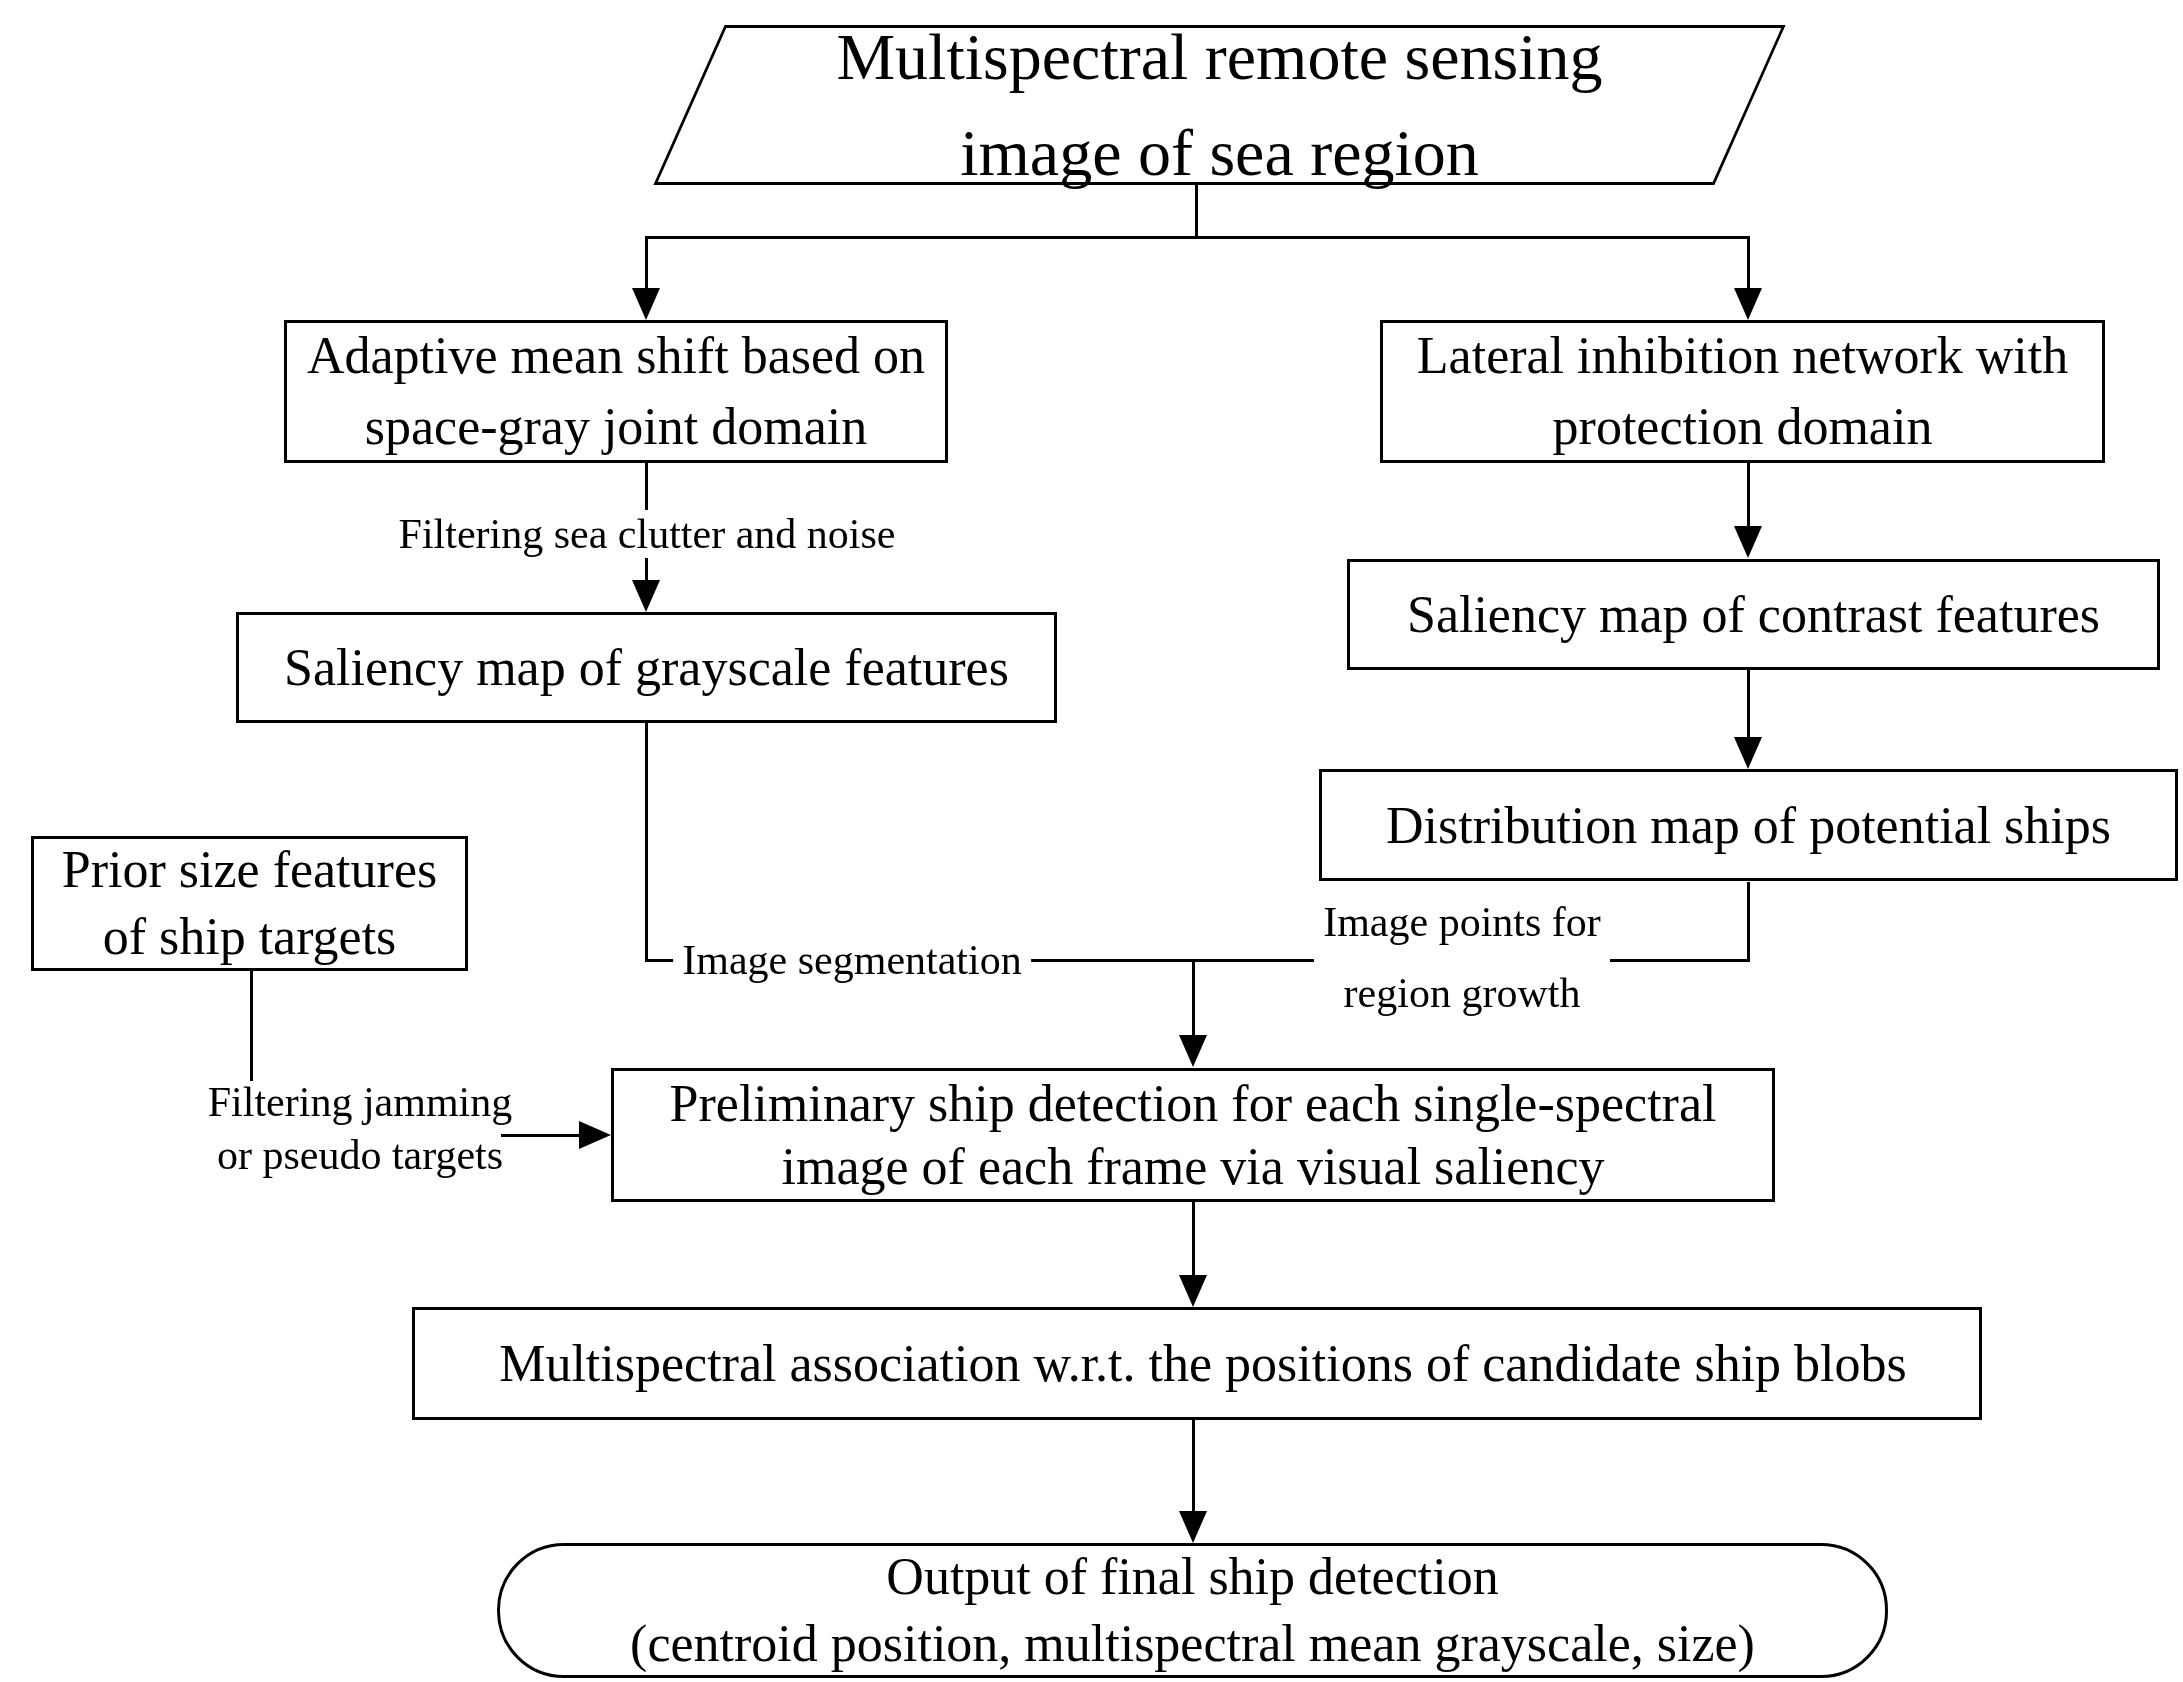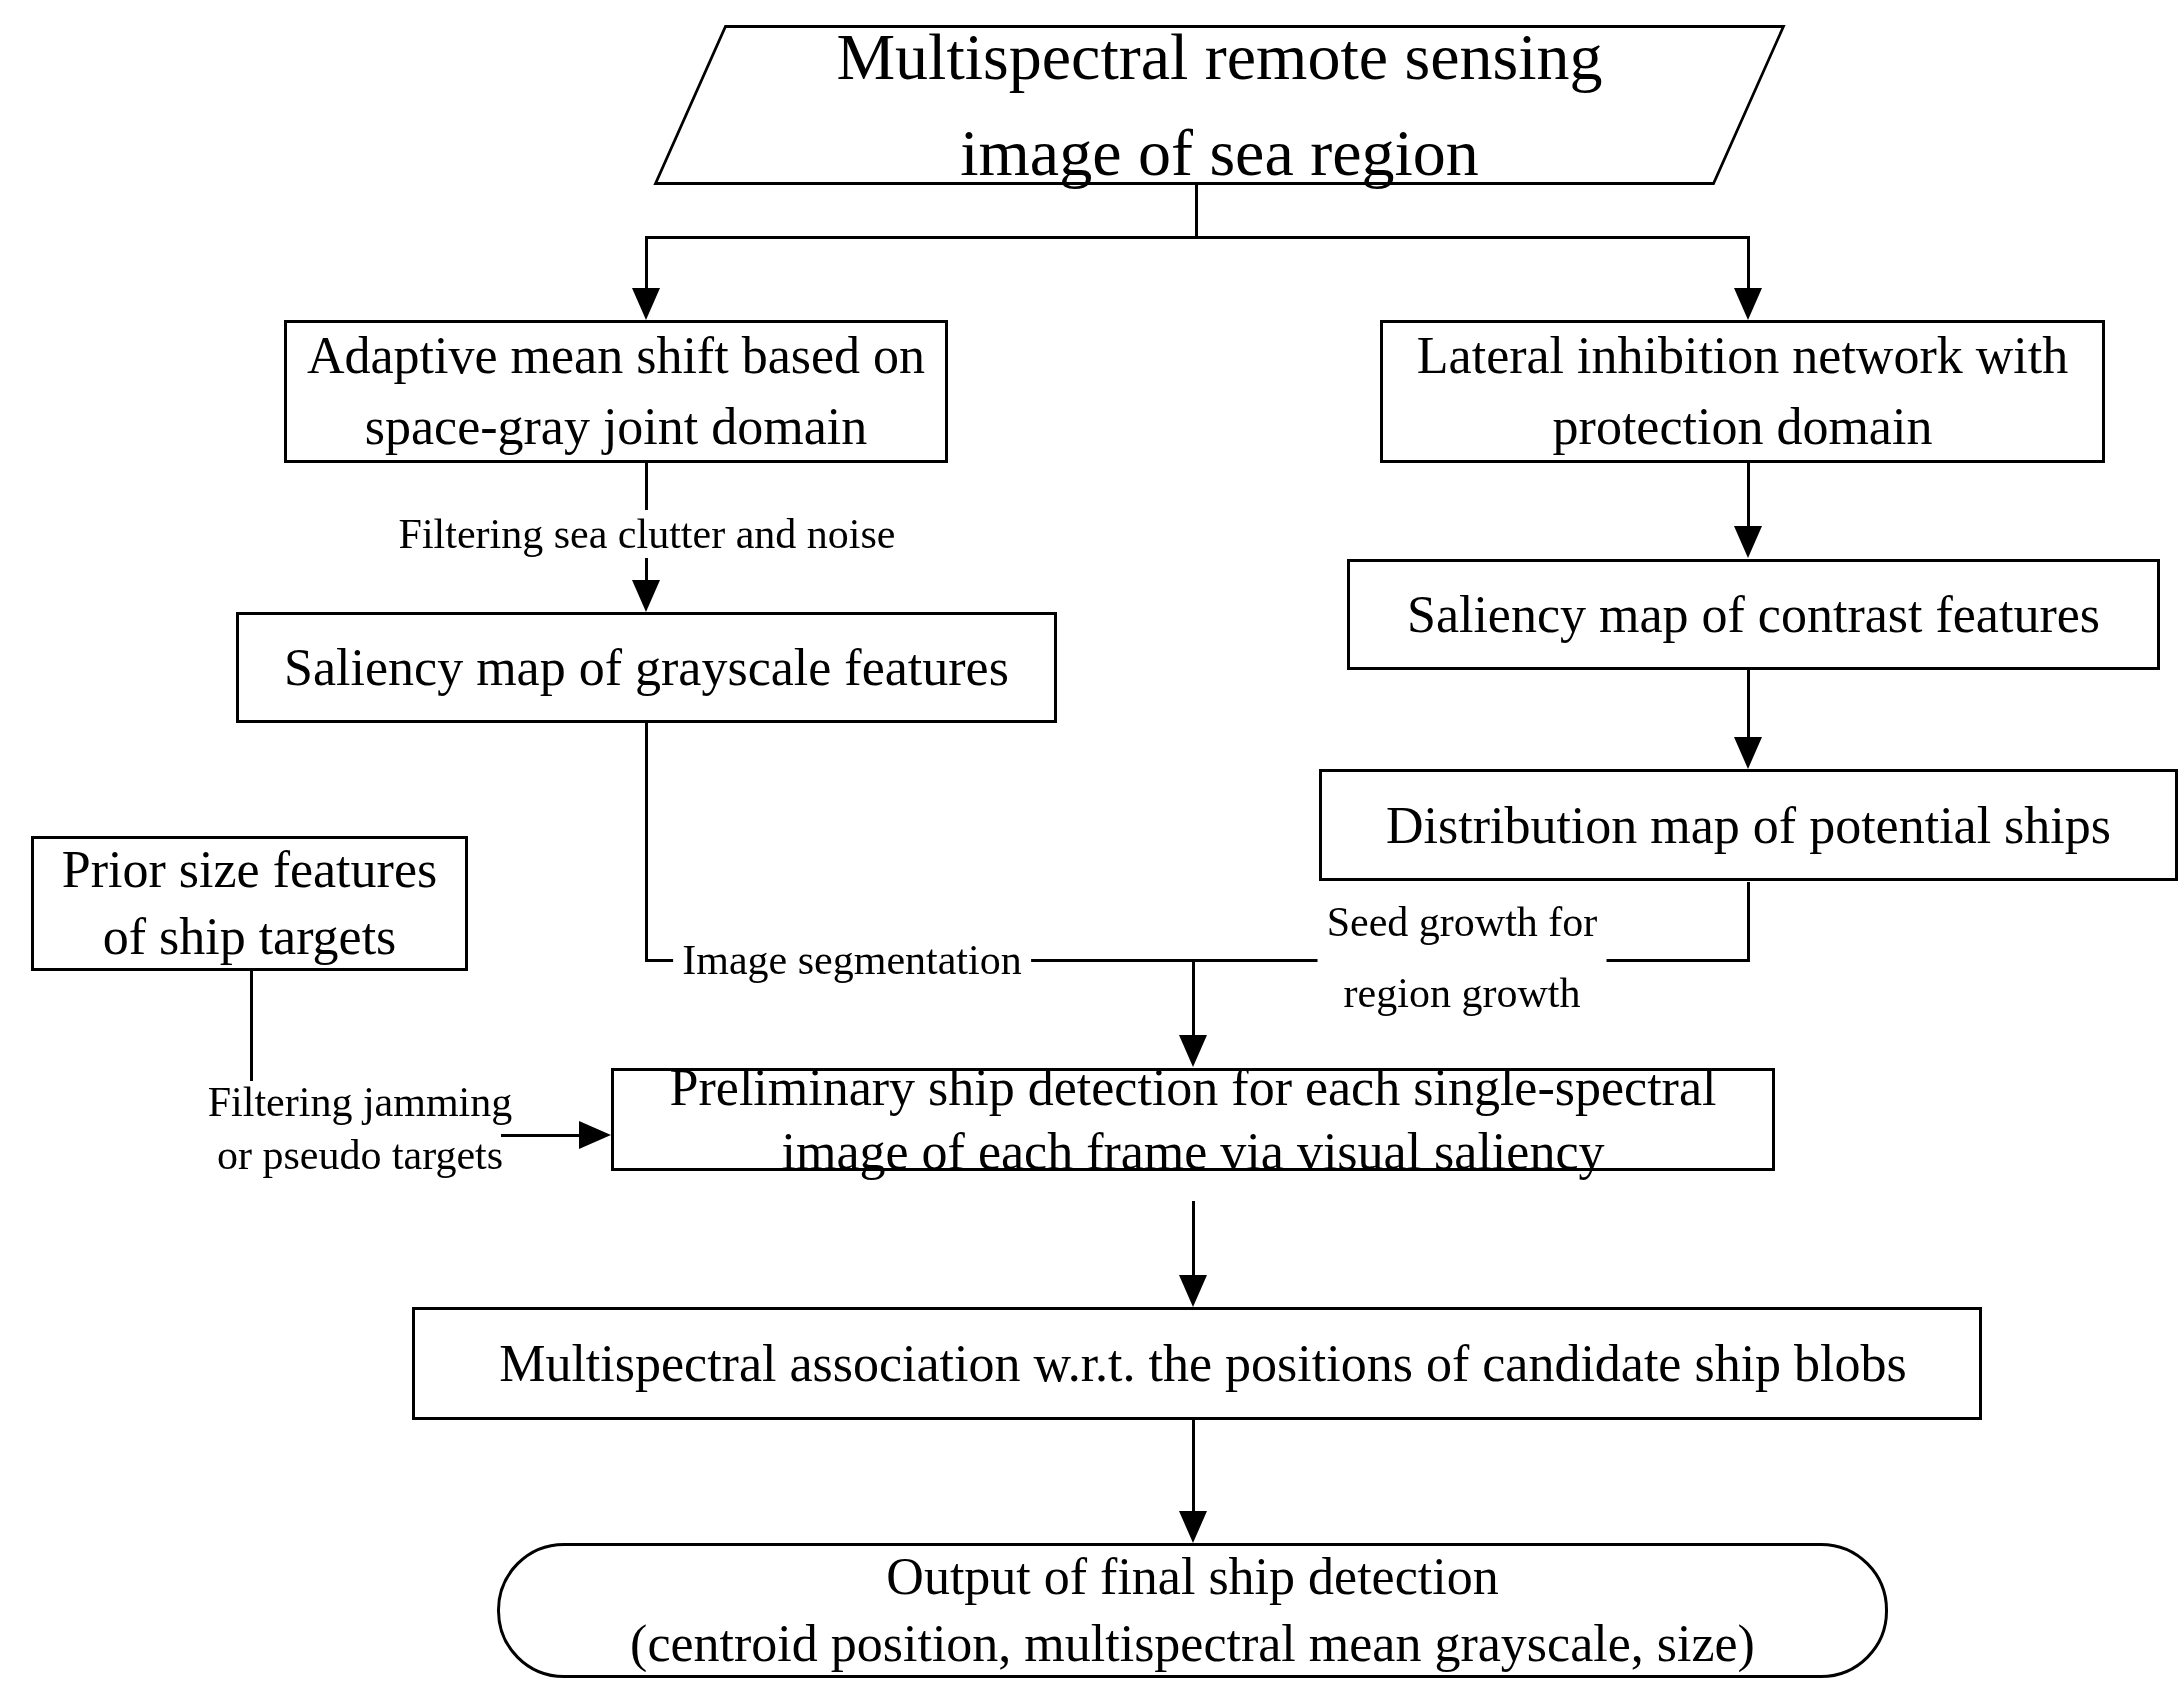--- a/index.html
+++ b/index.html
@@ -110,40 +110,40 @@
 
   <div class="node" style="left:1319px; top:769px; width:859px; height:112px;">
     <div>Distribution map of potential ships</div>
   </div>
 
   <div class="node" style="left:31px; top:836px; width:437px; height:135px; line-height:1.28;">
     <div>Prior size features</div>
     <div>of ship targets</div>
   </div>
 
-  <div class="node" style="left:611px; top:1068px; width:1164px; height:103px; line-height:1.22;">
+  <div class="node" style="left:611px; top:1068px; width:1164px; height:134px; line-height:1.22;">
     <div>Preliminary ship detection for each single-spectral</div>
     <div>image of each frame via visual saliency</div>
   </div>
 
   <div class="node" style="left:412px; top:1307px; width:1570px; height:113px;padding-left:12px;">
     <div>Multispectral association w.r.t. the positions of candidate ship blobs</div>
   </div>
 
   <div class="node stadium" style="left:497px; top:1543px; width:1391px; height:135px; line-height:1.28;">
     <div>Output of final ship detection</div>
     <div>(centroid position, multispectral mean grayscale, size)</div>
   </div>
 
   <div class="edge-label" style="left:647px; top:534px;">Filtering sea clutter and noise</div>
 
   <div class="edge-label" style="left:852px; top:960px;">Image segmentation</div>
 
   <div class="edge-label" style="left:1462px; top:958px; line-height:1.7;">
-    <div>Seed growth for</div>
+    <div>Image points for</div>
     <div>region growth</div>
   </div>
 
   <div class="edge-label" style="left:360px; top:1128px; line-height:1.25; background:transparent;">
     <div>Filtering jamming</div>
     <div>or pseudo targets</div>
   </div>
 
 </div>
 

